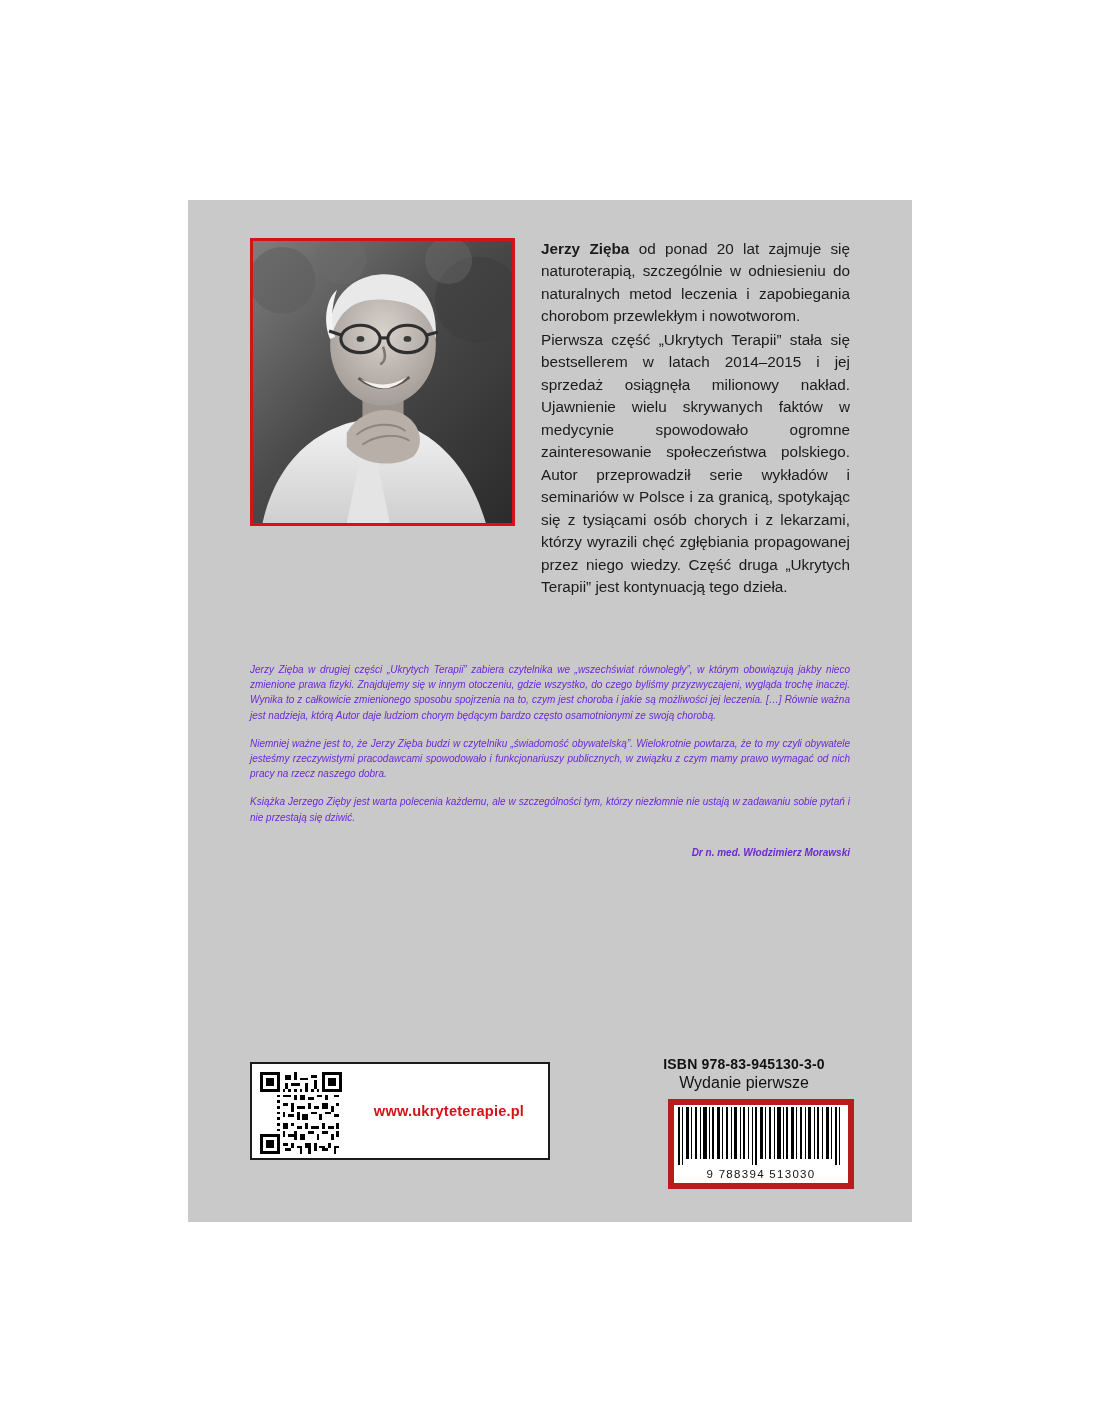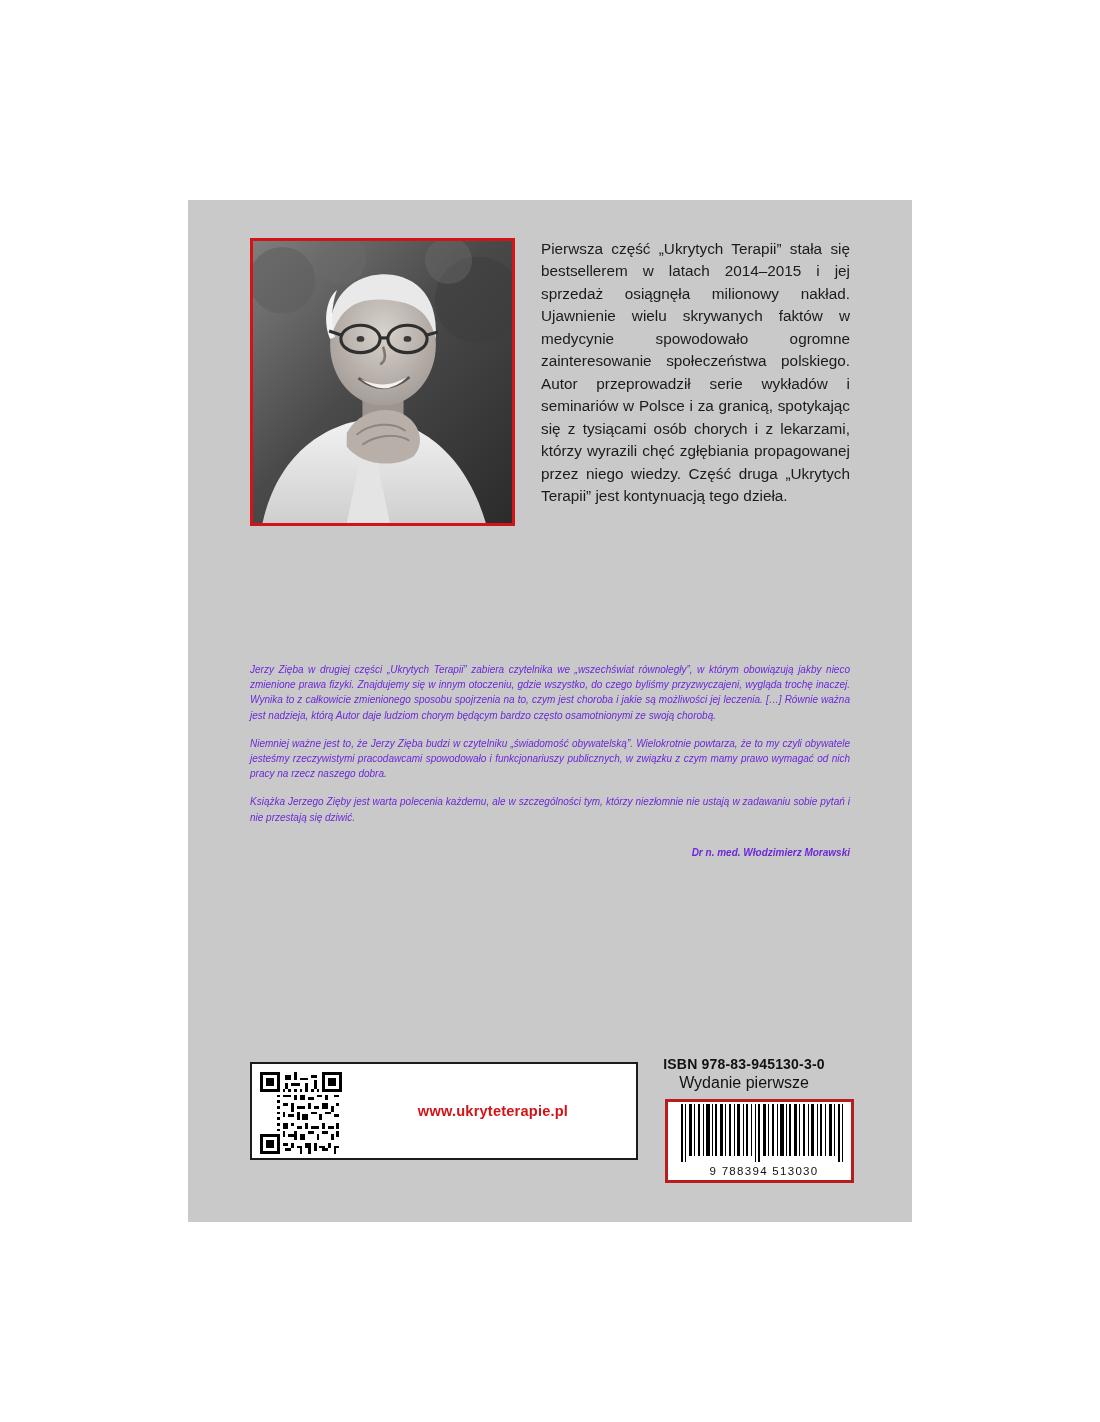--- a/index.html
+++ b/index.html
@@ -94,21 +94,21 @@
     left: 0;
     right: 0;
     top: 862px;
     height: 120px;
   }
 
   .url-box {
     position: absolute;
     left: 62px;
     top: 0;
-    width: 388px;
+    width: 300px;
     height: 98px;
     border: 2px solid #1b1b1b;
     background: #ffffff;
     box-sizing: border-box;
   }
   .qr {
     position: absolute;
     left: 8px;
     top: 8px;
     width: 82px;
@@ -148,23 +148,22 @@
     color: #111;
     margin-top: 2px;
   }
   .barcode {
     margin-top: 7px;
     width: 174px;
     height: 78px;
     background: #ffffff;
     margin-left: auto;
     margin-right: 0;
-    border: 3px solid #b91c1c;
+    border: 6px solid #b91c1c;
     position: relative;
-    padding-left: 9px;
   }
   .barcode svg { display: block; }
   .barcode-digits {
     font-family: "Liberation Sans", sans-serif;
     font-size: 11.5px;
     letter-spacing: 1.3px;
     color: #111;
     text-align: center;
     margin-top: 1px;
   }
@@ -228,20 +227,21 @@
           <path d="M108 140 q 26 20 52 -1" stroke="#5d5650" stroke-width="3" fill="none"></path>
           <path d="M110 141 q 24 12 48 -2 q -22 22 -48 2 Z" fill="#f4f1ee"></path>
 
           <path d="M96 196 C 108 174, 134 168, 152 176 C 172 186, 176 208, 164 220 C 140 234, 108 226, 96 210 Z" fill="#b7afa8"></path>
           <path d="M106 198 C 120 186, 144 184, 156 194" stroke="#8d857f" stroke-width="2" fill="none"></path>
           <path d="M112 208 C 126 198, 148 196, 160 204" stroke="#8d857f" stroke-width="2" fill="none"></path>
         </svg>
       </div>
 
       <div class="intro-text">
+        <p><b>Jerzy Zięba</b><span> od ponad 20 lat zajmuje się naturoterapią, szczególnie w odniesieniu do naturalnych metod leczenia i zapobiegania chorobom przewlekłym i nowotworom.</span></p>
         <p>Pierwsza część „Ukrytych Terapii” stała się bestsellerem w latach 2014–2015 i jej sprzedaż osiągnęła milionowy nakład. Ujawnienie wielu skrywanych faktów w medycynie spowodowało ogromne zainteresowanie społeczeństwa polskiego. Autor przeprowadził serie wykładów i seminariów w Polsce i za granicą, spotykając się z tysiącami osób chorych i z lekarzami, którzy wyrazili chęć zgłębiania propagowanej przez niego wiedzy. Część druga „Ukrytych Terapii” jest kontynuacją tego dzieła.</p>
       </div>
       <div class="wrap-clear"></div>
     </div>
 
     <div class="review">
       <p>Jerzy Zięba w drugiej części „Ukrytych Terapii” zabiera czytelnika we „wszechświat równoległy”, w którym obowiązują jakby nieco zmienione prawa fizyki. Znajdujemy się w innym otoczeniu, gdzie wszystko, do czego byliśmy przyzwyczajeni, wygląda trochę inaczej. Wynika to z całkowicie zmienionego sposobu spojrzenia na to, czym jest choroba i jakie są możliwości jej leczenia. […] Równie ważna jest nadzieja, którą Autor daje ludziom chorym będącym bardzo często osamotnionymi ze swoją chorobą.</p>
       <p>Niemniej ważne jest to, że Jerzy Zięba budzi w czytelniku „świadomość obywatelską”. Wielokrotnie powtarza, że to my czyli obywatele jesteśmy rzeczywistymi pracodawcami spowodowało i funkcjonariuszy publicznych, w związku z czym mamy prawo wymagać od nich pracy na rzecz naszego dobra.</p>
       <p>Książka Jerzego Zięby jest warta polecenia każdemu, ale w szczególności tym, którzy niezłomnie nie ustają w zadawaniu sobie pytań i nie przestają się dziwić.</p>
       <div class="signature">Dr n. med. Włodzimierz Morawski</div>

